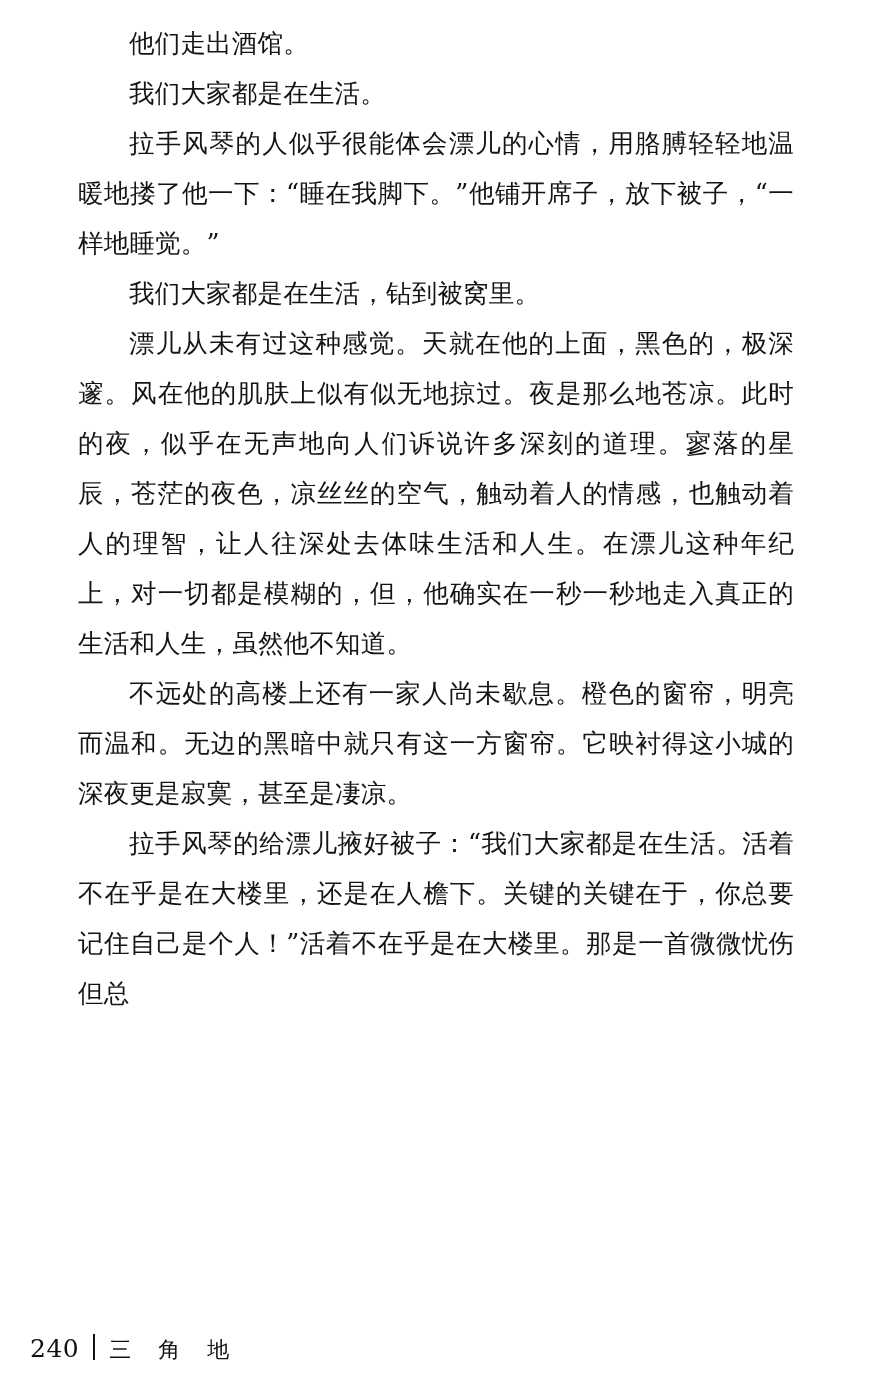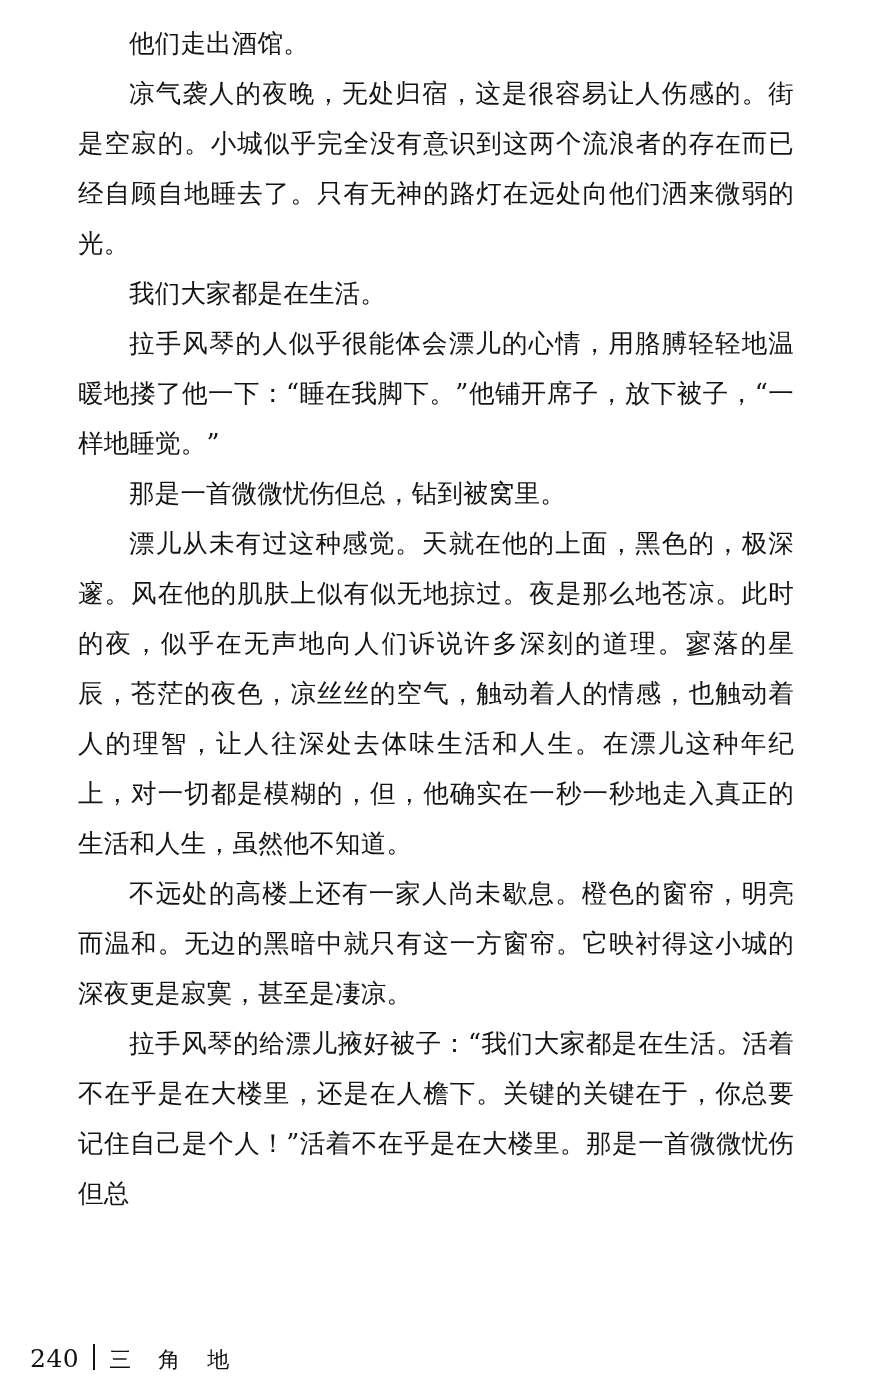--- a/index.html
+++ b/index.html
@@ -36,21 +36,21 @@
     text-indent: 2em;
     margin: 0 0 0 0;
     text-align: justify;
     text-justify: inter-ideograph;
     letter-spacing: 0.2px;
     color: #141414;
   }
   .footer {
     position: absolute;
     left: 30px;
-    bottom: 16px;
+    bottom: 26px;
     display: flex;
     align-items: baseline;
     gap: 14px;
   }
   .folio {
     font-size: 25px;
     font-family: "DejaVu Serif", "Liberation Serif", serif;
     color: #111;
     letter-spacing: 0.5px;
   }
@@ -69,24 +69,23 @@
     font-family: "DejaVu Serif", "Liberation Serif", serif;
   }
 </style>
 </head>
 <body>
 
 <div class="page">
 
   <div class="body-text">
     <p class="para">他们走出酒馆。</p>
-    <p class="para">凉气袭人的夜晚，无处归宿，这是很容易让人伤感的。街是空寂的。小城似乎完全没有意识到这两个流浪者的存在而已经自顾自地睡去了。只有无神的路灯在远处向他们洒来微弱的光。</p>
     <p class="para">我们大家都是在生活。</p>
     <p class="para">拉手风琴的人似乎很能体会漂儿的心情，用胳膊轻轻地温暖地搂了他一下：“睡在我脚下。”他铺开席子，放下被子，“一样地睡觉。”</p>
-    <p class="para">那是一首微微忧伤但总，钻到被窝里。</p>
+    <p class="para">我们大家都是在生活，钻到被窝里。</p>
     <p class="para">漂儿从未有过这种感觉。天就在他的上面，黑色的，极深邃。风在他的肌肤上似有似无地掠过。夜是那么地苍凉。此时的夜，似乎在无声地向人们诉说许多深刻的道理。寥落的星辰，苍茫的夜色，凉丝丝的空气，触动着人的情感，也触动着人的理智，让人往深处去体味生活和人生。在漂儿这种年纪上，对一切都是模糊的，但，他确实在一秒一秒地走入真正的生活和人生，虽然他不知道。</p>
     <p class="para">不远处的高楼上还有一家人尚未歇息。橙色的窗帘，明亮而温和。无边的黑暗中就只有这一方窗帘。它映衬得这小城的深夜更是寂寞，甚至是凄凉。</p>
     <p class="para">拉手风琴的给漂儿掖好被子：“我们大家都是在生活。活着不在乎是在大楼里，还是在人檐下。关键的关键在于，你总要记住自己是个人！”活着不在乎是在大楼里。那是一首微微忧伤但总</p>
   </div>
 
   <div class="footer">
     <span class="folio">240</span>
     <span class="rule"></span>
     <span class="running-title">三 角 地</span>
   </div>

